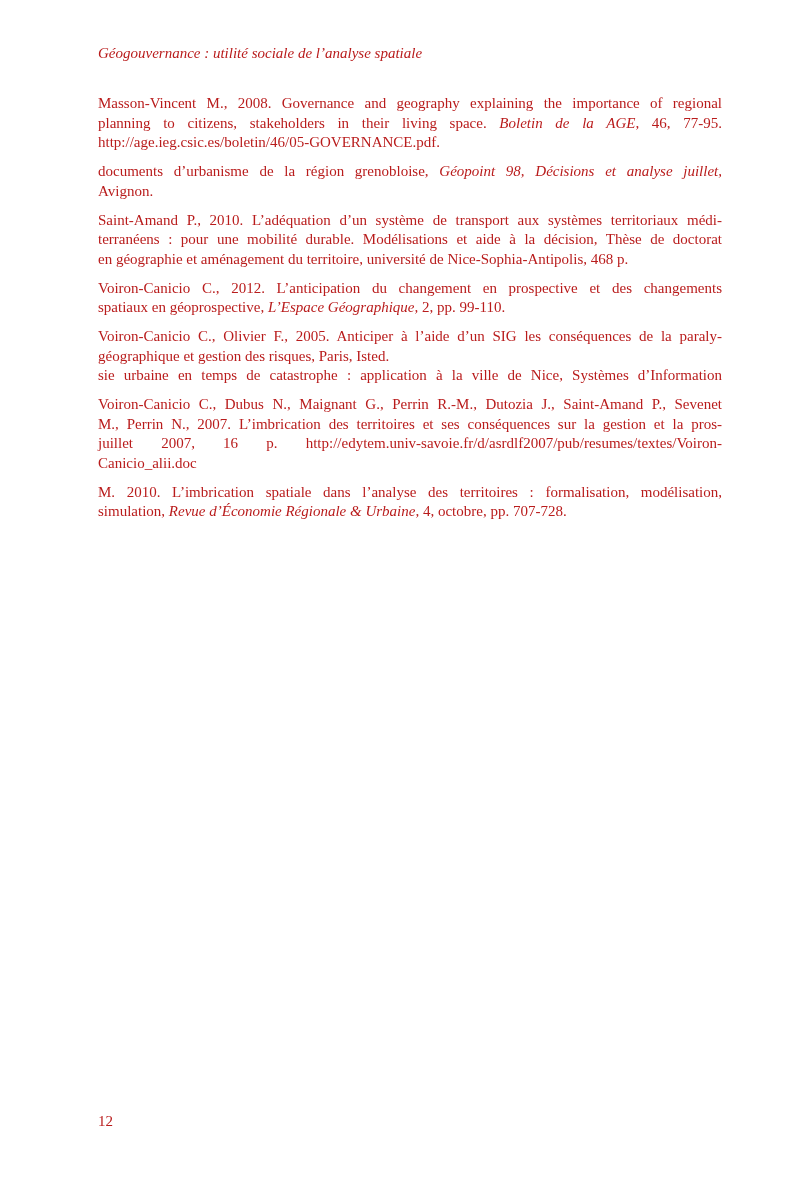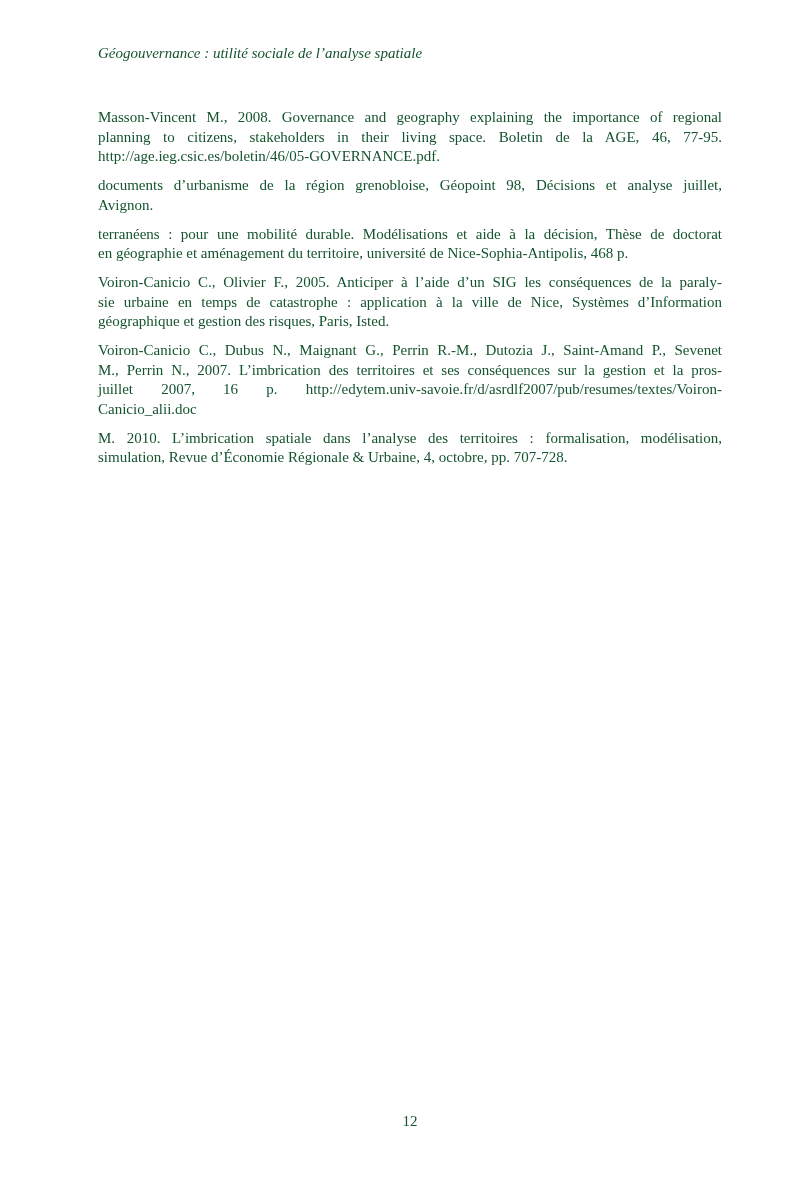--- a/index.html
+++ b/index.html
@@ -7,94 +7,100 @@
     padding: 0;
     background: #ffffff;
   }
   .page {
     position: relative;
     width: 800px;
     height: 1198px;
     background: #ffffff;
     overflow: hidden;
     font-family: "Liberation Serif", "DejaVu Serif", serif;
-    color: #14532d;
+    color: #b91c1c;
   }
   .running-head {
     position: absolute;
     left: 98px;
     top: 44px;
     width: 624px;
     font-size: 15px;
     line-height: 19.5px;
     font-style: italic;
   }
   .references {
     position: absolute;
     left: 98px;
-    top: 108px;
+    top: 94px;
     width: 624px;
     font-size: 15px;
     line-height: 19.5px;
   }
   .reference {
     margin: 0 0 9.5px 0;
   }
   .line {
     text-align: justify;
   }
   .line.justified {
     text-align-last: justify;
   }
   .seg-normal {
     font-style: normal;
   }
   .seg-italic {
+    font-style: italic;
     margin-top: 12px;
   }
   .seg-sup {
     font-size: 9.5px;
     position: relative;
     top: -0.45em;
     line-height: 0;
   }
   .page-number {
     position: absolute;
     left: 98px;
     top: 1112px;
     width: 624px;
     font-size: 15px;
     line-height: 19.5px;
-    text-align: center;
+    text-align: left;
   }
 </style>
 </head>
 <body>
 
 <div class="page">
   <div class="running-head">Géogouvernance : utilité sociale de l’analyse spatiale</div>
 
   <div class="references">
       <div class="reference">
         <div class="line justified"><span class="seg-normal">Masson-Vincent M., 2008. Governance and geography explaining the importance of regional</span></div>
         <div class="line justified"><span class="seg-normal">planning to citizens, stakeholders in their living space. </span><span class="seg-italic">Boletin de la AGE</span><span class="seg-normal">, 46, 77-95.</span></div>
         <div class="line"><span class="seg-normal">http://age.ieg.csic.es/boletin/46/05-GOVERNANCE.pdf.</span></div>
       </div>
       <div class="reference">
         <div class="line justified"><span class="seg-normal">documents d’urbanisme de la région grenobloise, </span><span class="seg-italic">Géopoint 98, Décisions et analyse juillet,</span></div>
         <div class="line"><span class="seg-normal">Avignon.</span></div>
       </div>
       <div class="reference">
+        <div class="line justified"><span class="seg-normal">Saint-Amand P., 2010. L’adéquation d’un système de transport aux systèmes territoriaux médi-</span></div>
         <div class="line justified"><span class="seg-normal">terranéens : pour une mobilité durable. Modélisations et aide à la décision, Thèse de doctorat</span></div>
         <div class="line"><span class="seg-normal">en géographie et aménagement du territoire, université de Nice-Sophia-Antipolis, 468 p.</span></div>
       </div>
       <div class="reference">
+        <div class="line justified"><span class="seg-normal">Voiron-Canicio C., 2012. L’anticipation du changement en prospective et des changements</span></div>
+        <div class="line"><span class="seg-normal">spatiaux en géoprospective, </span><span class="seg-italic">L’Espace Géographique,</span><span class="seg-normal"> 2, pp. 99-110.</span></div>
+      </div>
+      <div class="reference">
         <div class="line justified"><span class="seg-normal">Voiron-Canicio C., Olivier F., 2005. Anticiper à l’aide d’un SIG les conséquences de la paraly-</span></div>
+        <div class="line"><span class="seg-normal">géographique et gestion des risques, Paris, Isted.</span></div>
         <div class="line justified"><span class="seg-normal">sie urbaine en temps de catastrophe : application à la ville de Nice, Systèmes d’Information</span></div>
-        <div class="line"><span class="seg-normal">géographique et gestion des risques, Paris, Isted.</span></div>
       </div>
       <div class="reference">
         <div class="line justified"><span class="seg-normal">Voiron-Canicio C., Dubus N., Maignant G., Perrin R.-M., Dutozia J., Saint-Amand P., Sevenet</span></div>
         <div class="line justified"><span class="seg-normal">M., Perrin N., 2007. L’imbrication des territoires et ses conséquences sur la gestion et la pros-</span></div>
         <div class="line justified"><span class="seg-normal">juillet 2007, 16 p. http://edytem.univ-savoie.fr/d/asrdlf2007/pub/resumes/textes/Voiron-</span></div>
         <div class="line"><span class="seg-normal">Canicio_alii.doc</span></div>
       </div>
       <div class="reference">
         <div class="line justified"><span class="seg-normal">M. 2010. L’imbrication spatiale dans l’analyse des territoires : formalisation, modélisation,</span></div>
         <div class="line"><span class="seg-normal">simulation, </span><span class="seg-italic">Revue d’Économie Régionale &amp; Urbaine</span><span class="seg-normal">, 4, octobre, pp. 707-728.</span></div>

